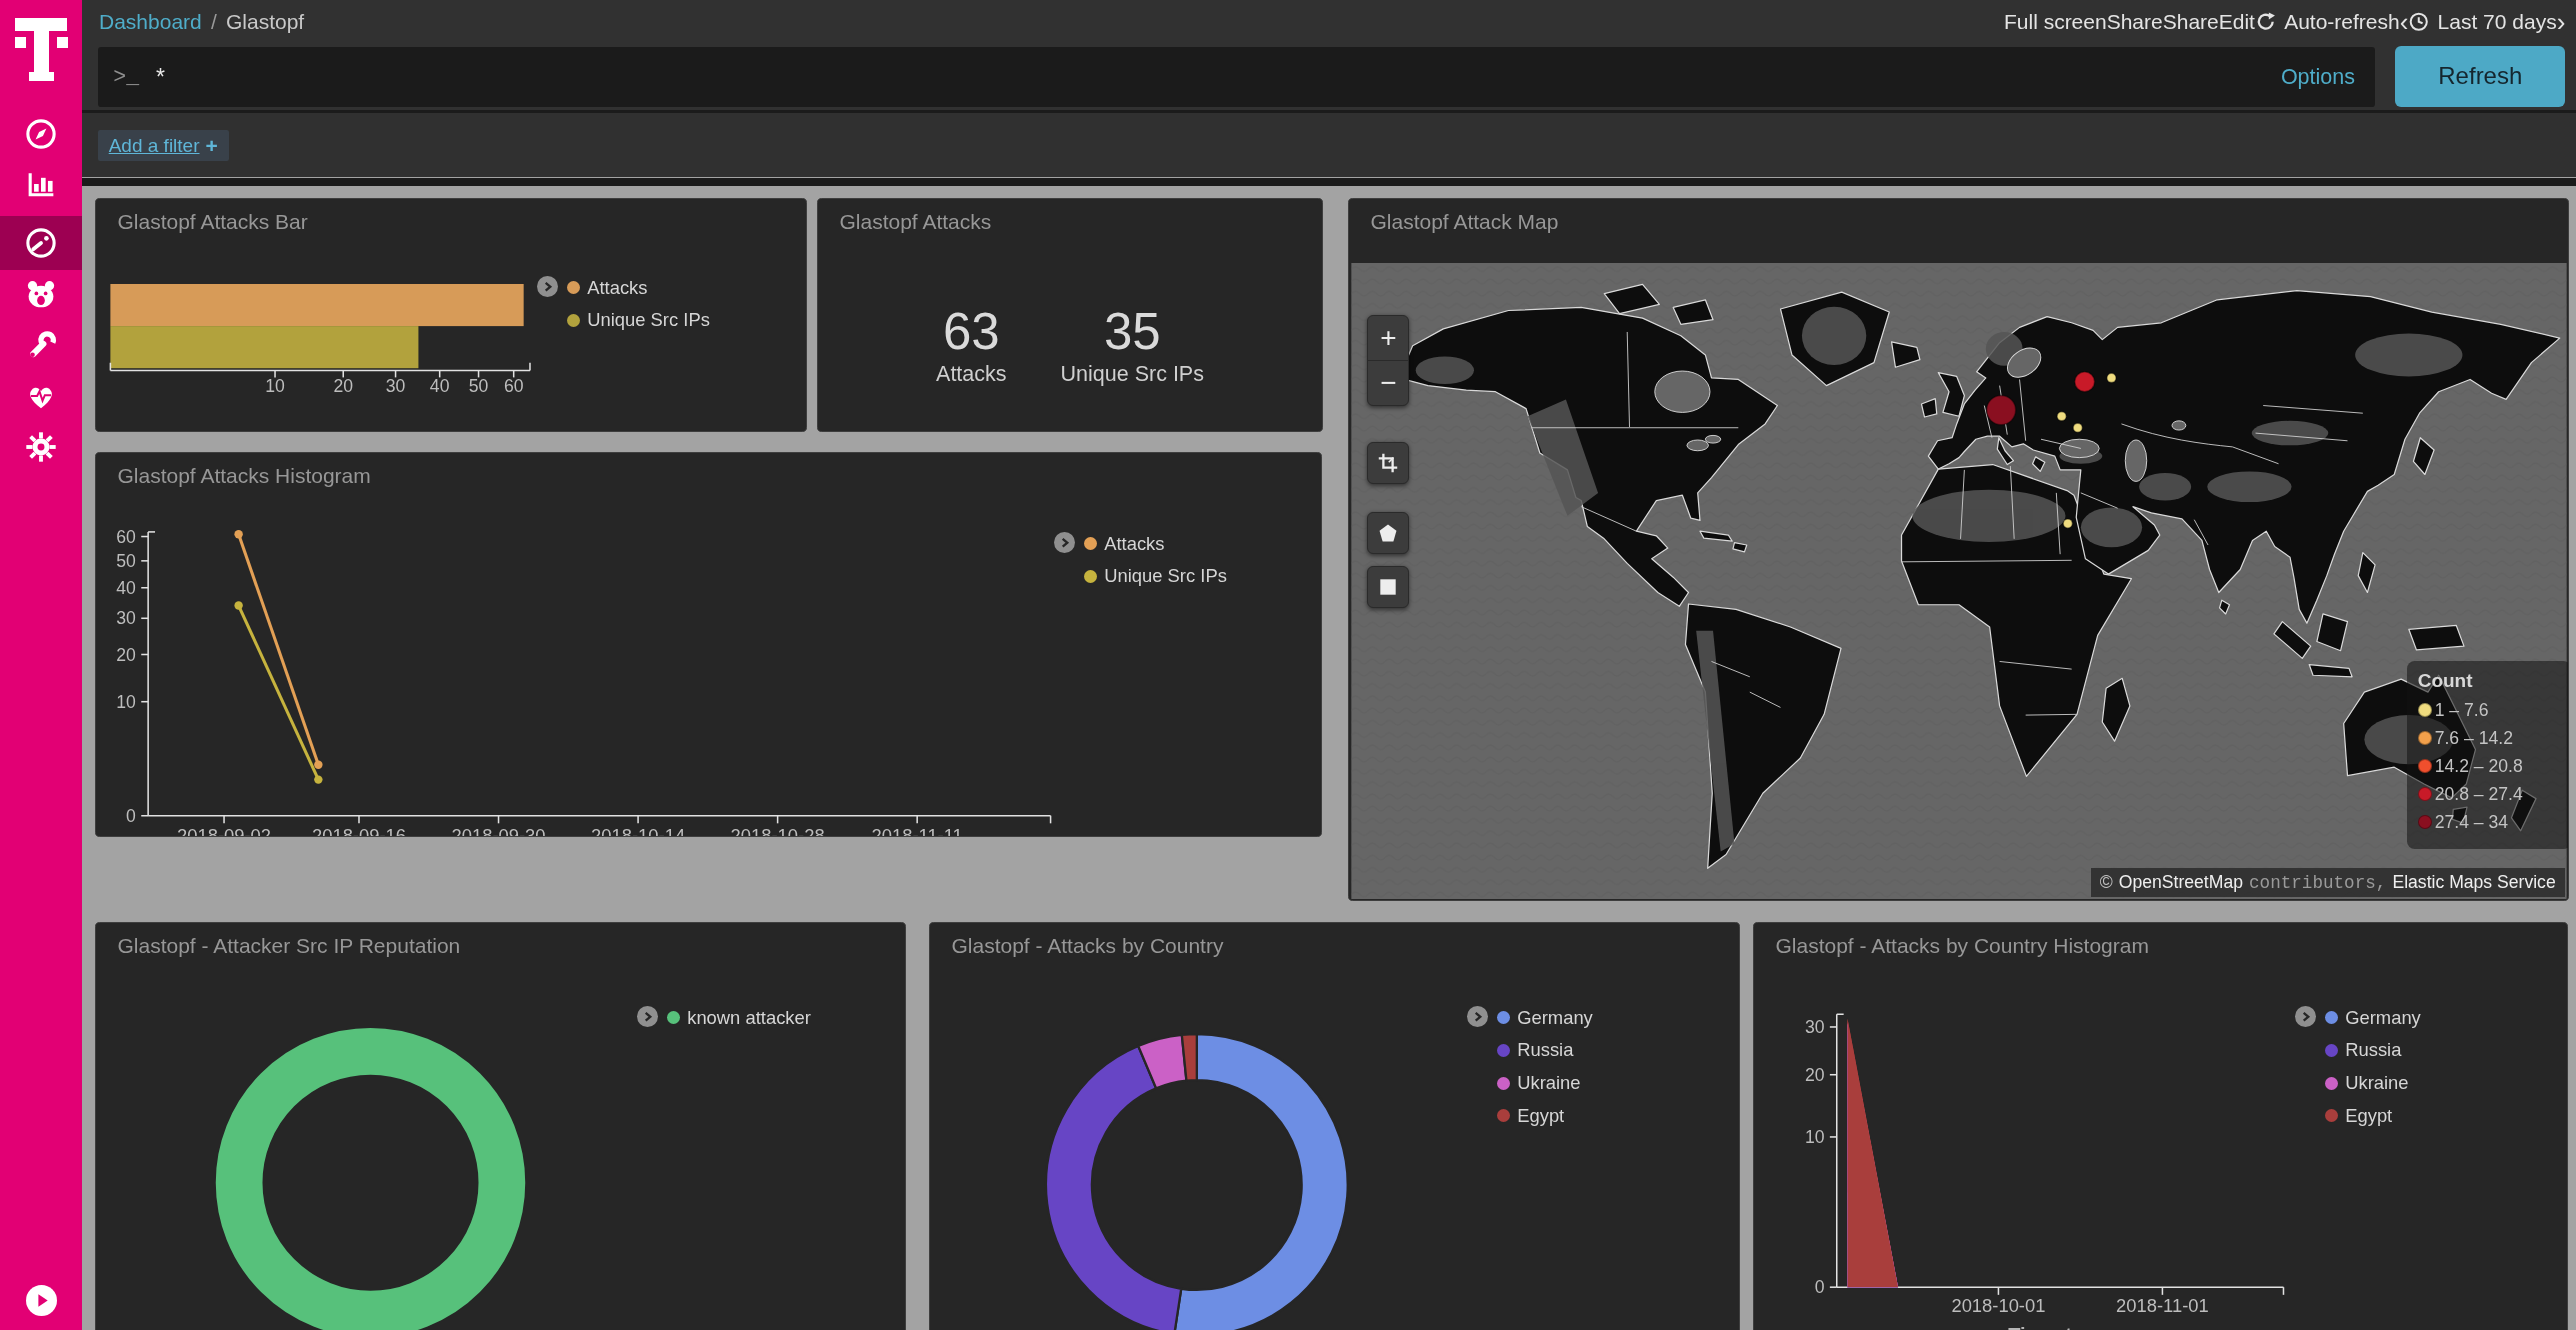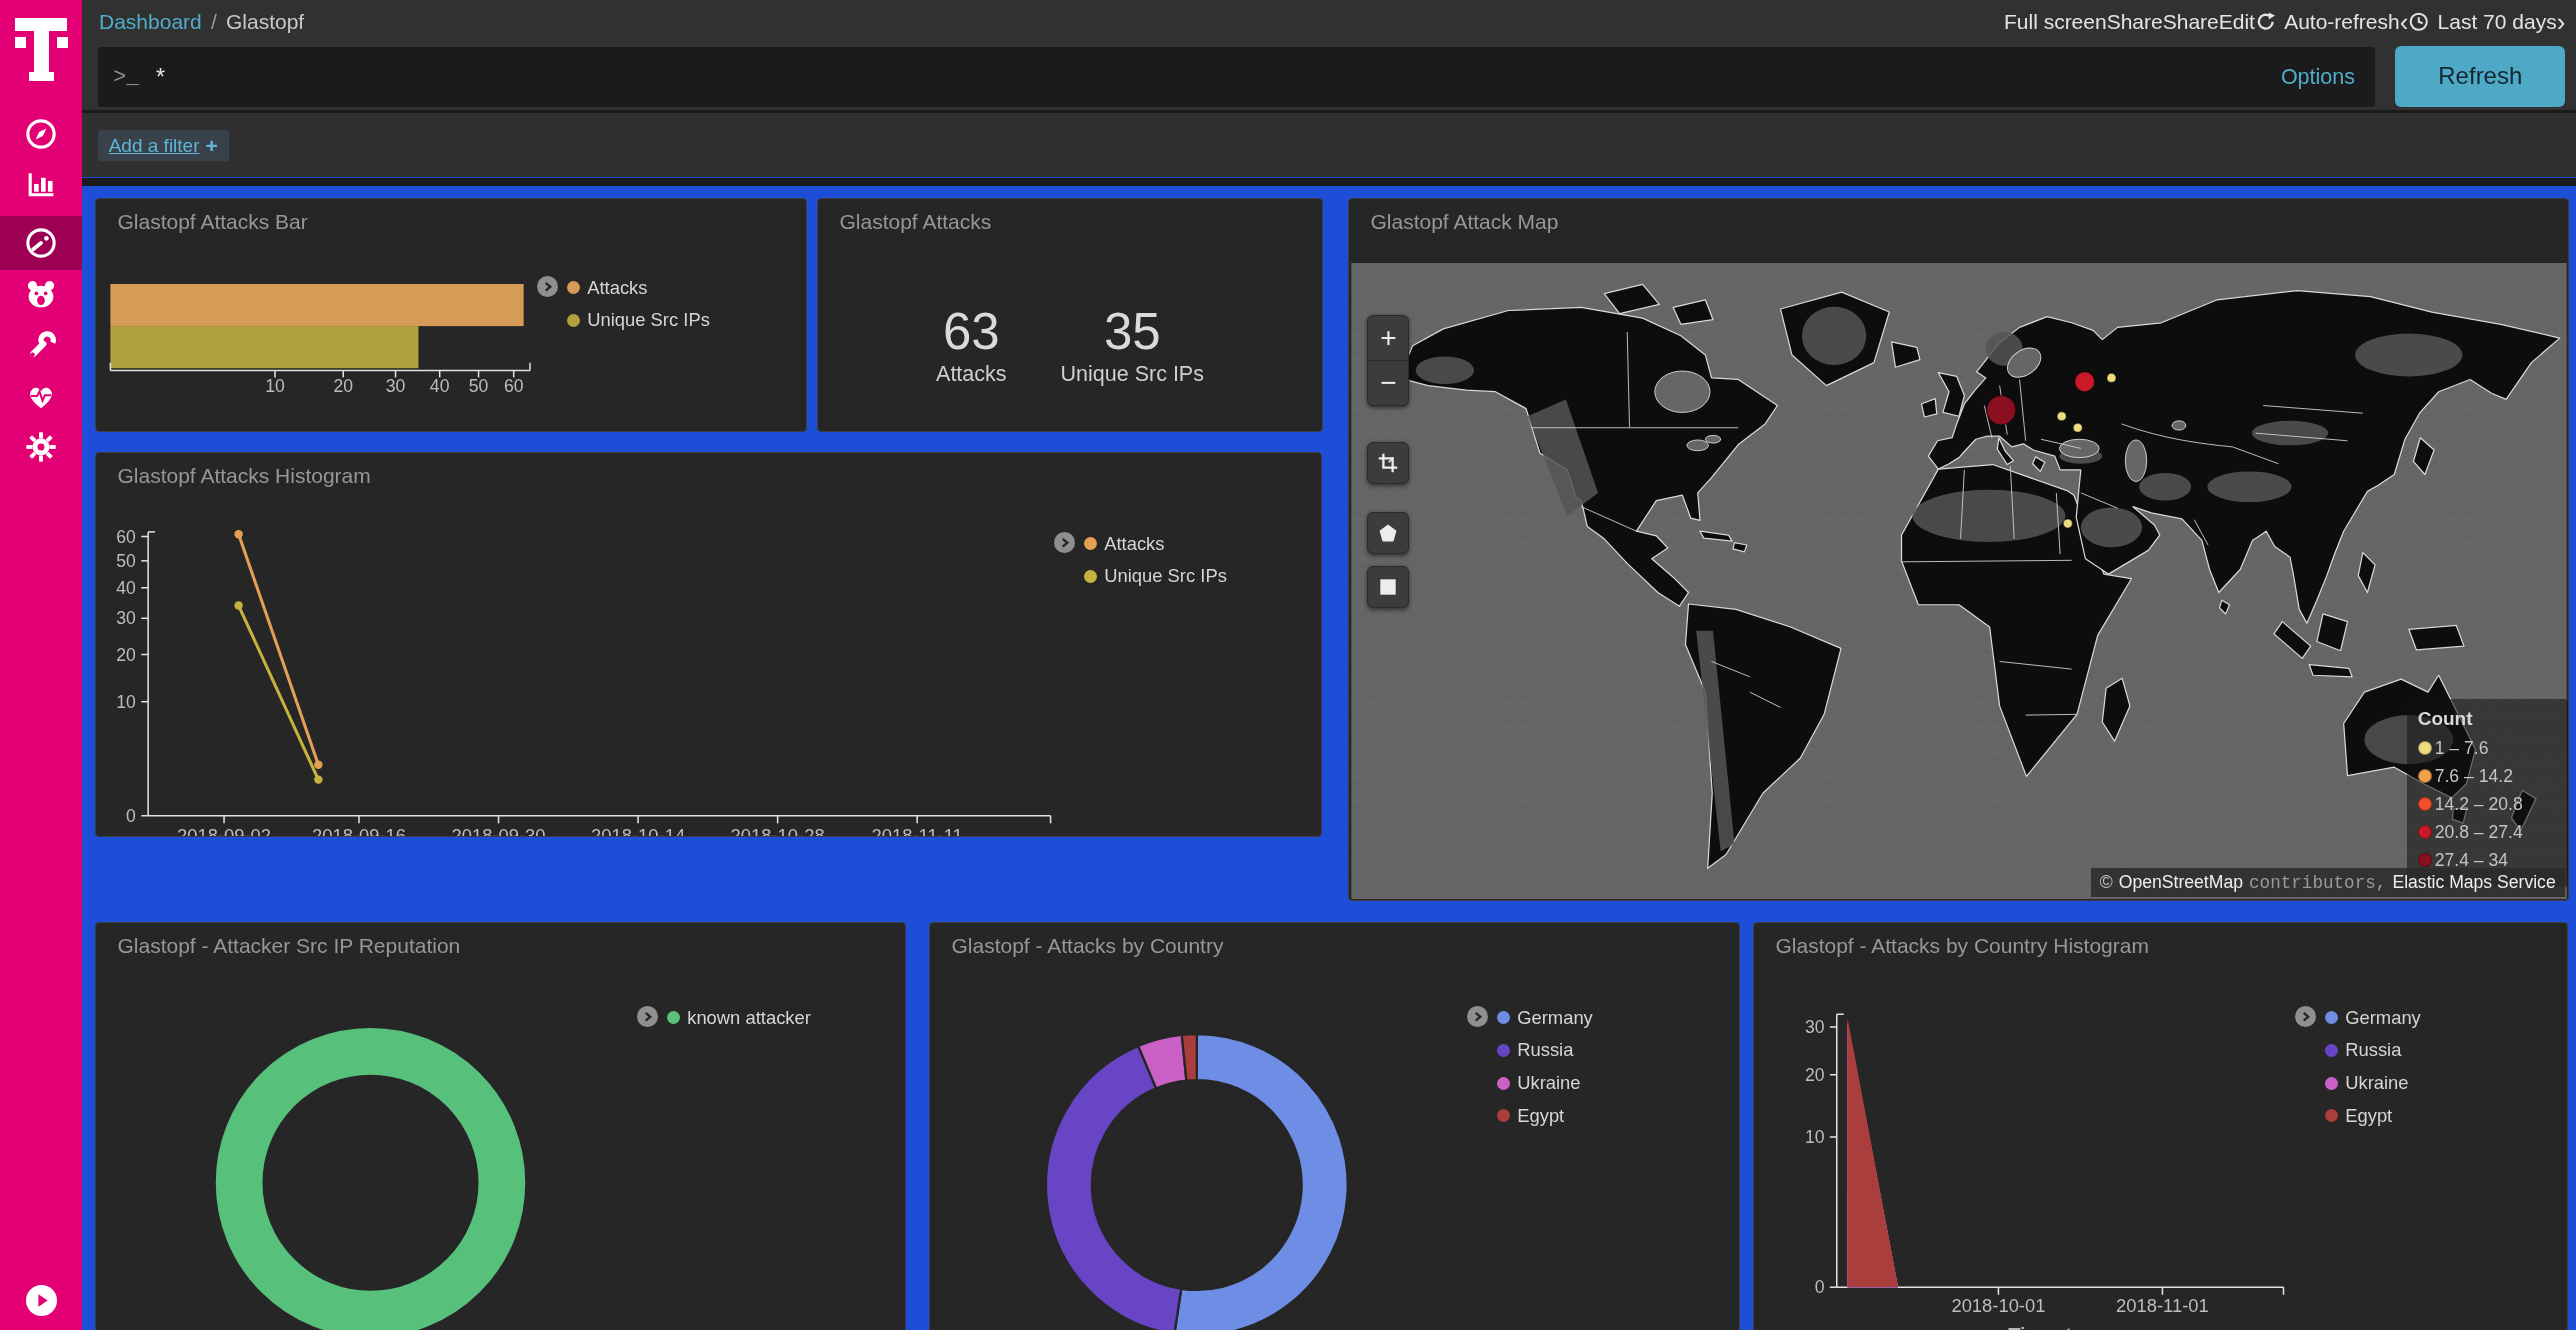--- a/index.html
+++ b/index.html
@@ -1,17 +1,17 @@
 <!DOCTYPE html>
 <html style="font-size:12.3px"><head>
 <meta charset="utf-8">
 <style>
   html,body{margin:0;padding:0;background:#1b1b1b;}
   #app{position:relative;width:2576px;height:1331px;overflow:hidden;
-       font-family:"Liberation Sans","DejaVu Sans",sans-serif;background:#1d4ed8;}
+       font-family:"Liberation Sans","DejaVu Sans",sans-serif;background:#a3a3a3;}
   
   .sidebar{position:absolute;left:0;top:0;width:82px;height:100%;background:#e20074;z-index:30;}
   .brand{position:relative;width:82px;height:96px;}
   .tlogo{position:absolute;left:0;top:0;width:82px;height:96px;}
   .tlogo div{position:absolute;background:#fff;}
   .nav-item{position:absolute;left:0;width:82px;height:54px;display:flex;align-items:center;justify-content:center;cursor:pointer;}
   .nav-item.active{background:#9d0052;}
   .nav-item svg{display:block;}
   .collapse-btn{position:absolute;left:26px;bottom:15.3px;width:31px;height:31px;border-radius:50%;background:#fff;display:flex;align-items:center;justify-content:center;cursor:pointer;}
   
@@ -57,21 +57,21 @@
   .metric-value{font-size:51px;font-weight:400;color:#dadada;line-height:1;}
   .metric-label{margin-top:4.6px;font-size:21.5px;color:#cfcfcf;}
   
   .map-frame{position:absolute;left:1.5px;top:64px;width:1216px;height:636px;overflow:hidden;}
   .map-controls{position:absolute;left:18.4px;top:116px;z-index:5;}
   .mc-group{width:40px;background:#3c3c3c;border:0.8px solid #2a2a2a;border-radius:6.1px;box-shadow:0 1.5px 4.6px rgba(0,0,0,.5);overflow:hidden;margin-bottom:0;}
   .mc-cell{width:40px;height:44px;display:flex;align-items:center;justify-content:center;color:#ededed;font-size:28px;cursor:pointer;}
   .mc-divider{height:0.8px;background:#2a2a2a;}
   .map-btn{position:absolute;left:0;width:40px;height:40px;background:#3c3c3c;border:0.8px solid #2a2a2a;border-radius:6.1px;
     box-shadow:0 1.5px 4.6px rgba(0,0,0,.5);display:flex;align-items:center;justify-content:center;cursor:pointer;}
-  .map-legend{position:absolute;left:1058px;top:500px;width:143px;background:rgba(18,18,18,.55);border-radius:7.7px;padding:9.2px 10.7px;z-index:5;}
+  .map-legend{position:absolute;left:1058px;top:462px;width:143px;background:rgba(18,18,18,.55);border-radius:7.7px;padding:9.2px 10.7px;z-index:5;}
   .map-legend-title{font-size:19px;font-weight:bold;color:#d8d8d8;margin-bottom:7.7px;}
   .ml-row{display:flex;align-items:center;gap:3px;margin-bottom:7px;}
   .ml-dot{width:14px;height:14px;border-radius:50%;border:1.5px solid rgba(0,0,0,.35);box-sizing:border-box;flex:none;}
   .ml-label{font-size:17.6px;color:#c4c4c4;white-space:nowrap;}
   .map-attrib{position:absolute;right:3.1px;top:669px;height:29px;background:rgba(42,42,42,.85);display:flex;align-items:center;
     padding:0 9.2px;gap:6.1px;font-size:17.6px;z-index:5;}
   .attrib-cop{color:#c2c2c2;}
   .attrib-link{color:#efefef;cursor:pointer;}
   .attrib-grey{color:#9a9a9a;font-family:Liberation Mono, monospace;}
 </style>

